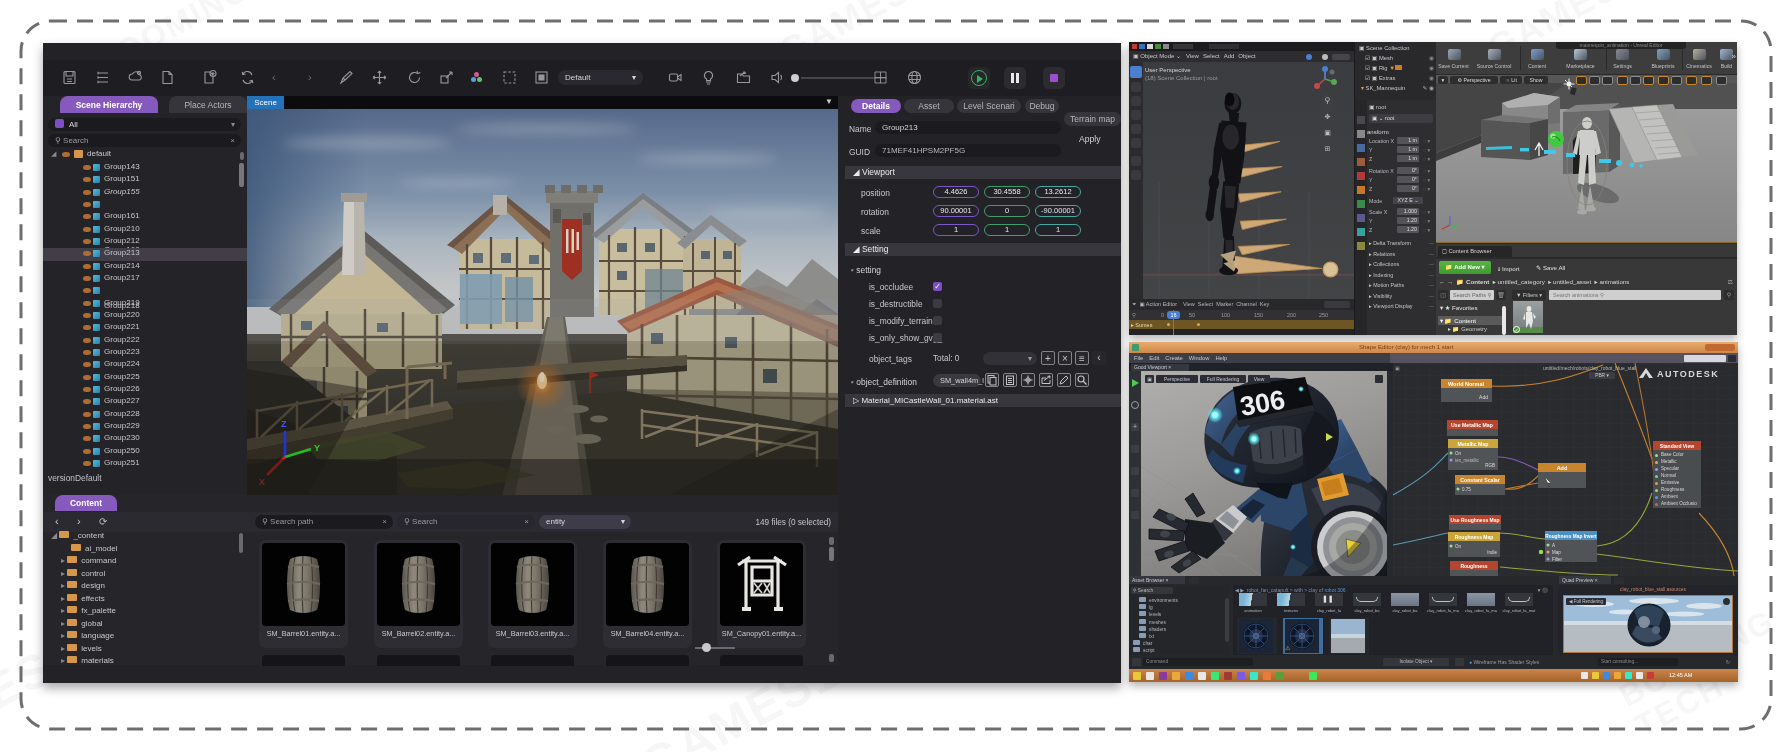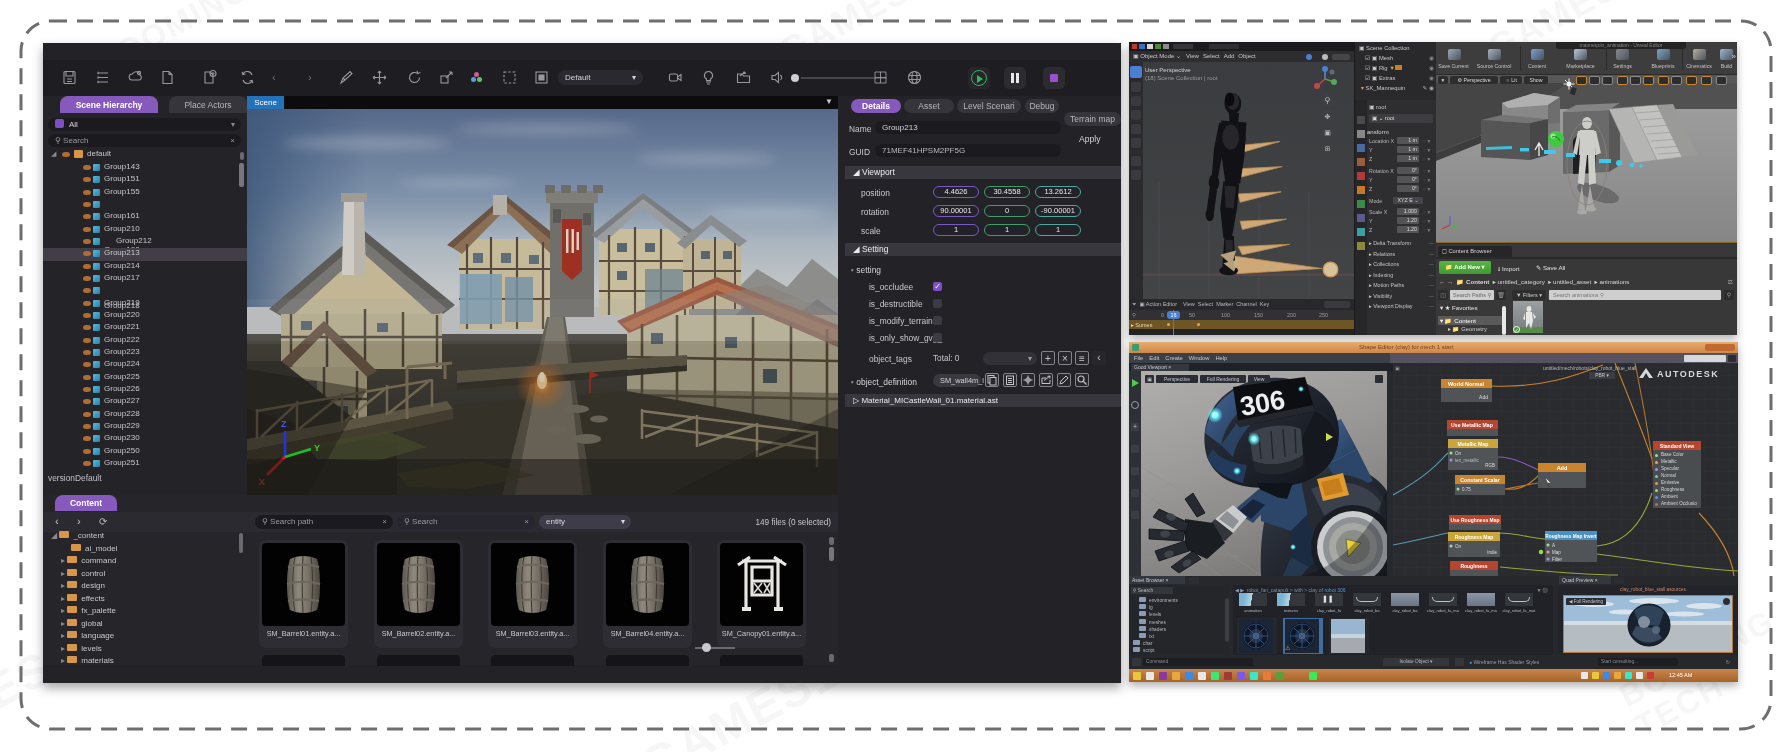--- a/index.html
+++ b/index.html
@@ -146,41 +146,41 @@
         <span style="position:absolute;left:61px;">Group143</span>
       </div>
       <div class="row" style="left:0px;top:78.3px;width:204px;">
         <span class="eye" style="left:40px;"></span>
         <span class="cube" style="left:50px;"></span>
         <span style="position:absolute;left:61px;">Group151</span>
       </div>
       <div class="row" style="left:0px;top:90.7px;width:204px;">
         <span class="eye" style="left:40px;"></span>
         <span class="cube" style="left:50px;"></span>
-        <span style="position:absolute;left:61px;">Group155</span>
+        <span style="position:absolute;left:61px;font-style:italic;">Group155</span>
       </div>
       <div class="row" style="left:0px;top:103.0px;width:204px;">
         <span class="eye" style="left:40px;"></span>
         <span class="cube" style="left:50px;"></span>
         <span style="position:absolute;left:61px;margin-top:46px;">Group160</span>
       </div>
       <div class="row" style="left:0px;top:115.3px;width:204px;">
         <span class="eye" style="left:40px;"></span>
         <span class="cube" style="left:50px;"></span>
         <span style="position:absolute;left:61px;">Group161</span>
       </div>
       <div class="row" style="left:0px;top:127.6px;width:204px;">
         <span class="eye" style="left:40px;"></span>
         <span class="cube" style="left:50px;"></span>
         <span style="position:absolute;left:61px;">Group210</span>
       </div>
       <div class="row" style="left:0px;top:140.0px;width:204px;">
         <span class="eye" style="left:40px;"></span>
         <span class="cube" style="left:50px;"></span>
-        <span style="position:absolute;left:61px;margin-left:12px;">Group212</span>
+        <span style="position:absolute;left:61px;">Group212</span>
       </div>
       <div class="row" style="left:0px;top:152.3px;width:204px;background:#413e47;">
         <span class="eye" style="left:40px;"></span>
         <span class="cube" style="left:50px;"></span>
         <span style="position:absolute;left:61px;">Group213</span>
       </div>
       <div class="row" style="left:0px;top:164.6px;width:204px;">
         <span class="eye" style="left:40px;"></span>
         <span class="cube" style="left:50px;"></span>
         <span style="position:absolute;left:61px;">Group214</span>

